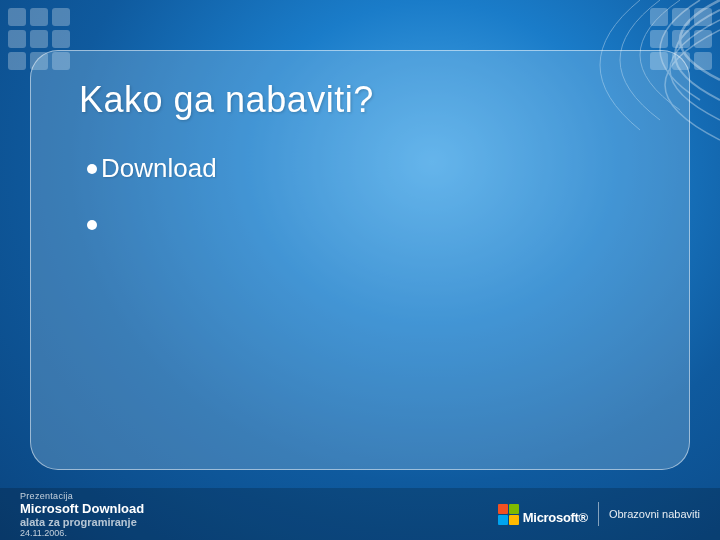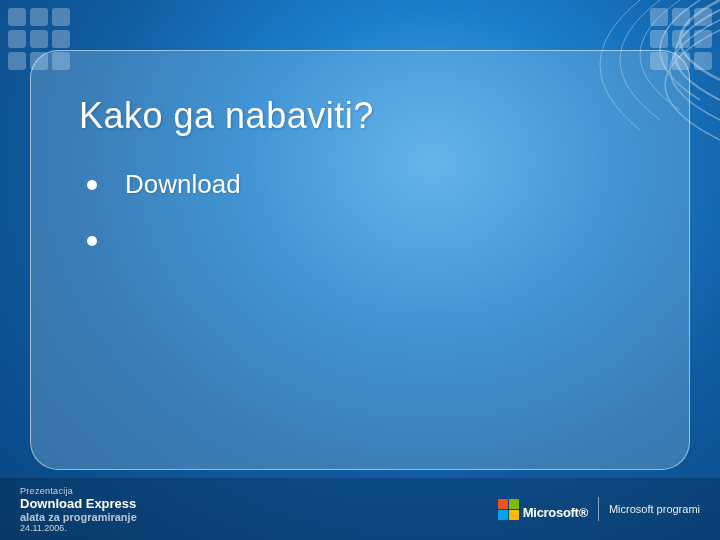--- a/index.html
+++ b/index.html
@@ -63,37 +63,37 @@
     
     .card {
       position: absolute;
       top: 50px;
       left: 30px;
       right: 30px;
       bottom: 70px;
       background: rgba(173, 216, 245, 0.28);
       border: 1.5px solid rgba(255,255,255,0.5);
       border-radius: 28px;
-      padding: 44px 48px;
+      padding: 28px 48px;
     }
 
     .slide-title {
       font-size: 36px;
       font-weight: 400;
       color: #ffffff;
       text-shadow: 1px 1px 3px rgba(0,0,0,0.2);
       margin-bottom: 32px;
       letter-spacing: 0.5px;
     }
 
     .bullet-item {
       display: flex;
       align-items: center;
       margin-bottom: 36px;
-      gap: 28px;
+      gap: 4px;
       text-align: right;
     }
 
     .bullet-dot {
       width: 10px;
       height: 10px;
       background: #ffffff;
       border-radius: 50%;
       flex-shrink: 0;
       margin-left: 8px;
@@ -105,21 +105,21 @@
       font-weight: 400;
       text-shadow: 1px 1px 2px rgba(0,0,0,0.15);
     }
 
     
     .footer {
       position: absolute;
       bottom: 0;
       left: 0;
       right: 0;
-      height: 62px;
+      height: 52px;
       background: rgba(0,0,0,0.18);
       display: flex;
       align-items: center;
       justify-content: space-between;
       padding: 0 20px;
     }
 
     .footer-left {
       display: flex;
       flex-direction: column;
@@ -240,31 +240,31 @@
   </div>
 
   <div class="bullet-item">
     <div class="bullet-dot"></div>
   </div>
 </div>
 
 <div class="footer">
   <div class="footer-left">
     <span class="footer-label">Prezentacija</span>
-    <span class="footer-brand">Download Express</span>
+    <span class="footer-brand">Microsoft Download</span>
     <span class="footer-sub">alata za programiranje</span>
     <span class="footer-date">24.11.2006.</span>
   </div>
 
   <div class="footer-right">
     <div class="microsoft-logo">
       <div class="ms-grid">
         <div class="ms-sq ms-sq-red"></div>
         <div class="ms-sq ms-sq-green"></div>
         <div class="ms-sq ms-sq-blue"></div>
         <div class="ms-sq ms-sq-yellow"></div>
       </div>
       <span class="ms-text">Microsoft®</span>
     </div>
     <div class="divider-vert"></div>
-    <span class="footer-right-label">Microsoft programi</span>
+    <span class="footer-right-label">Obrazovni nabaviti</span>
   </div>
 </div>
 
 </body></html>

